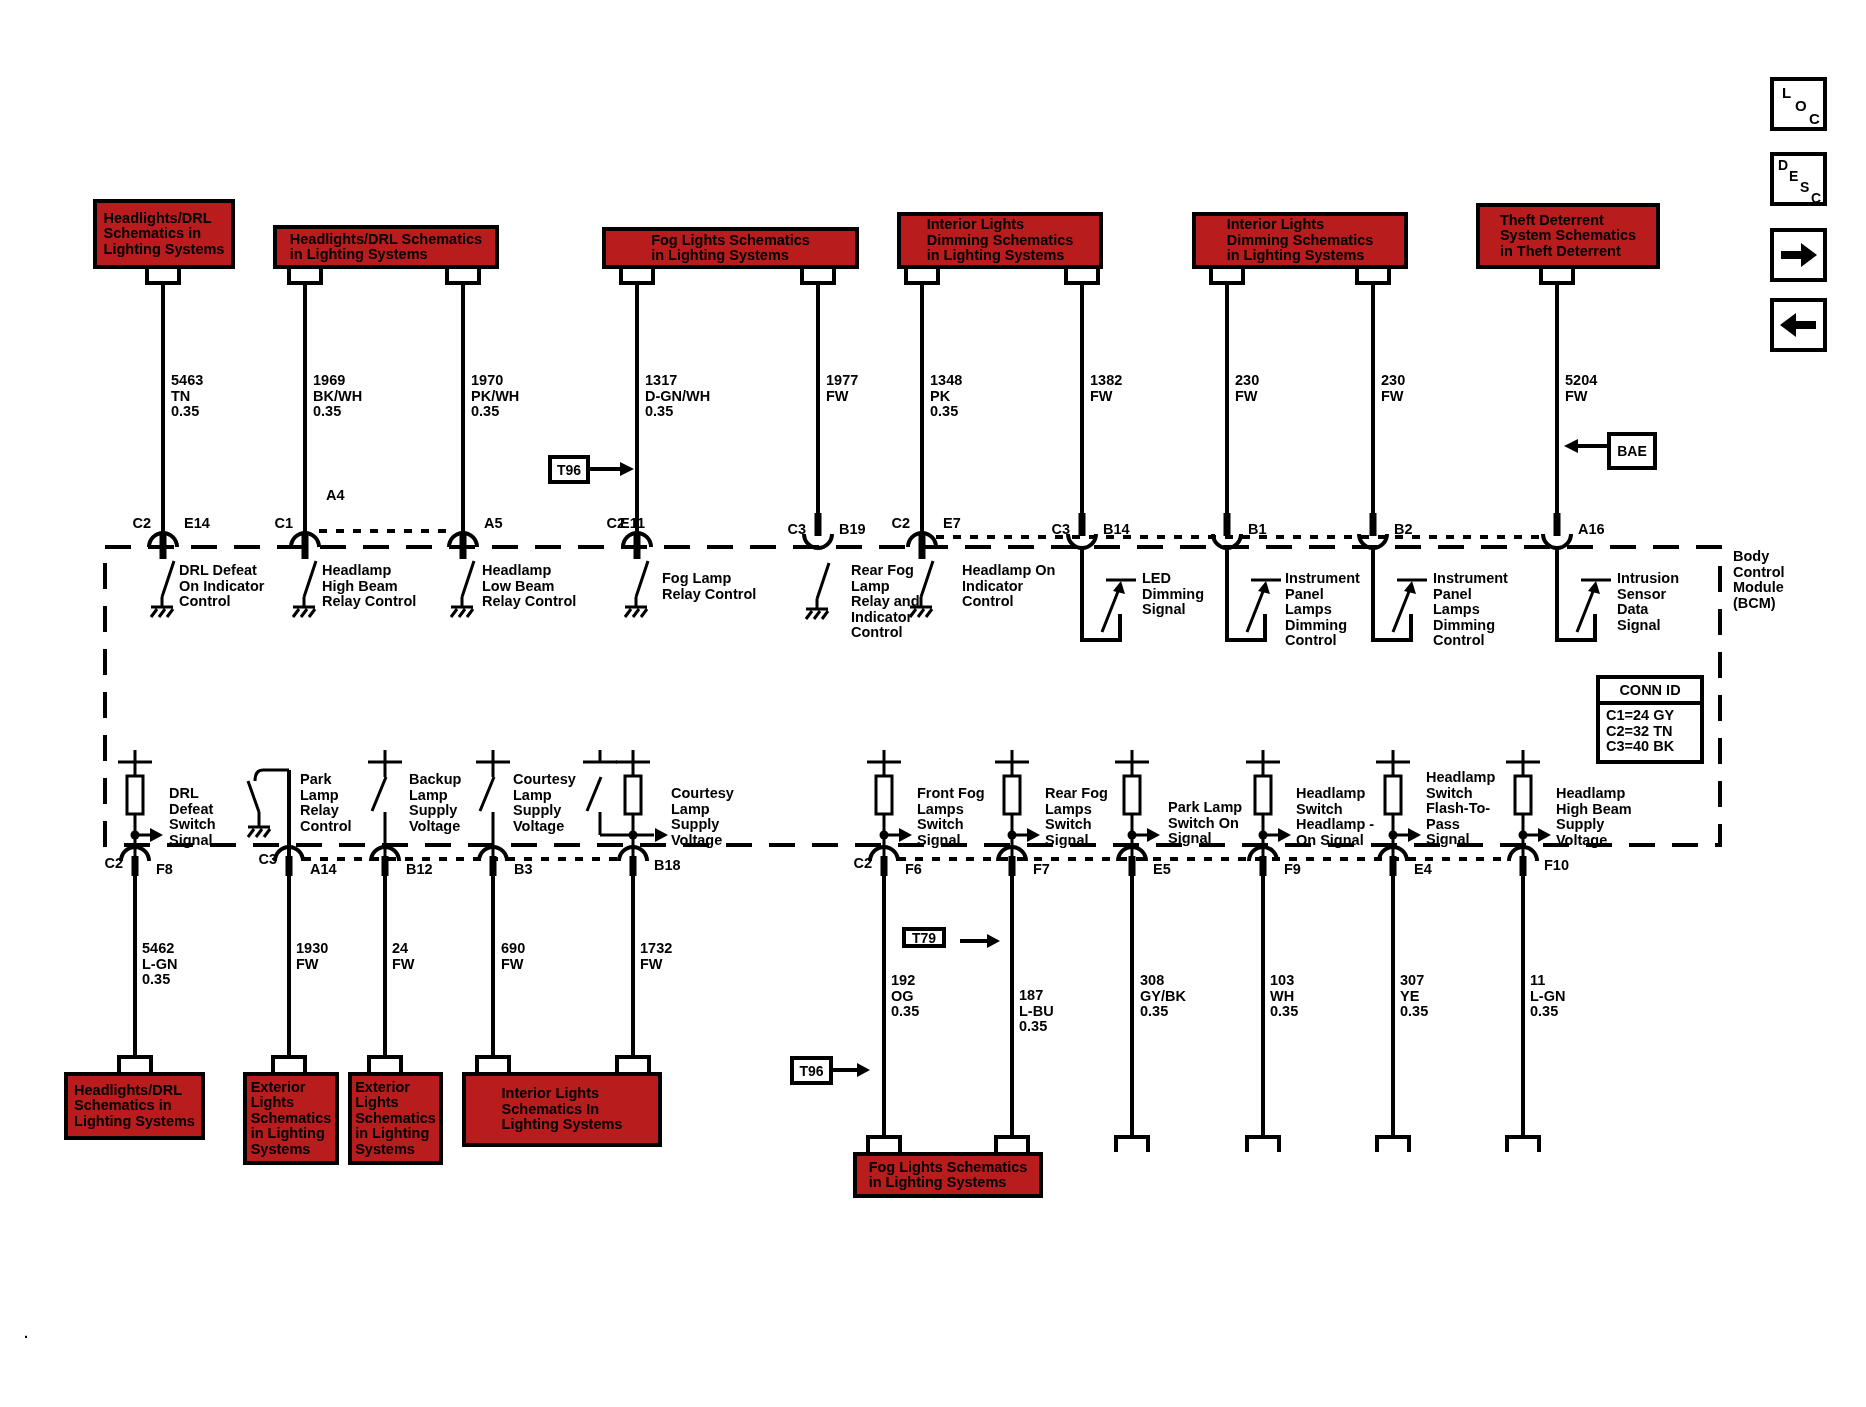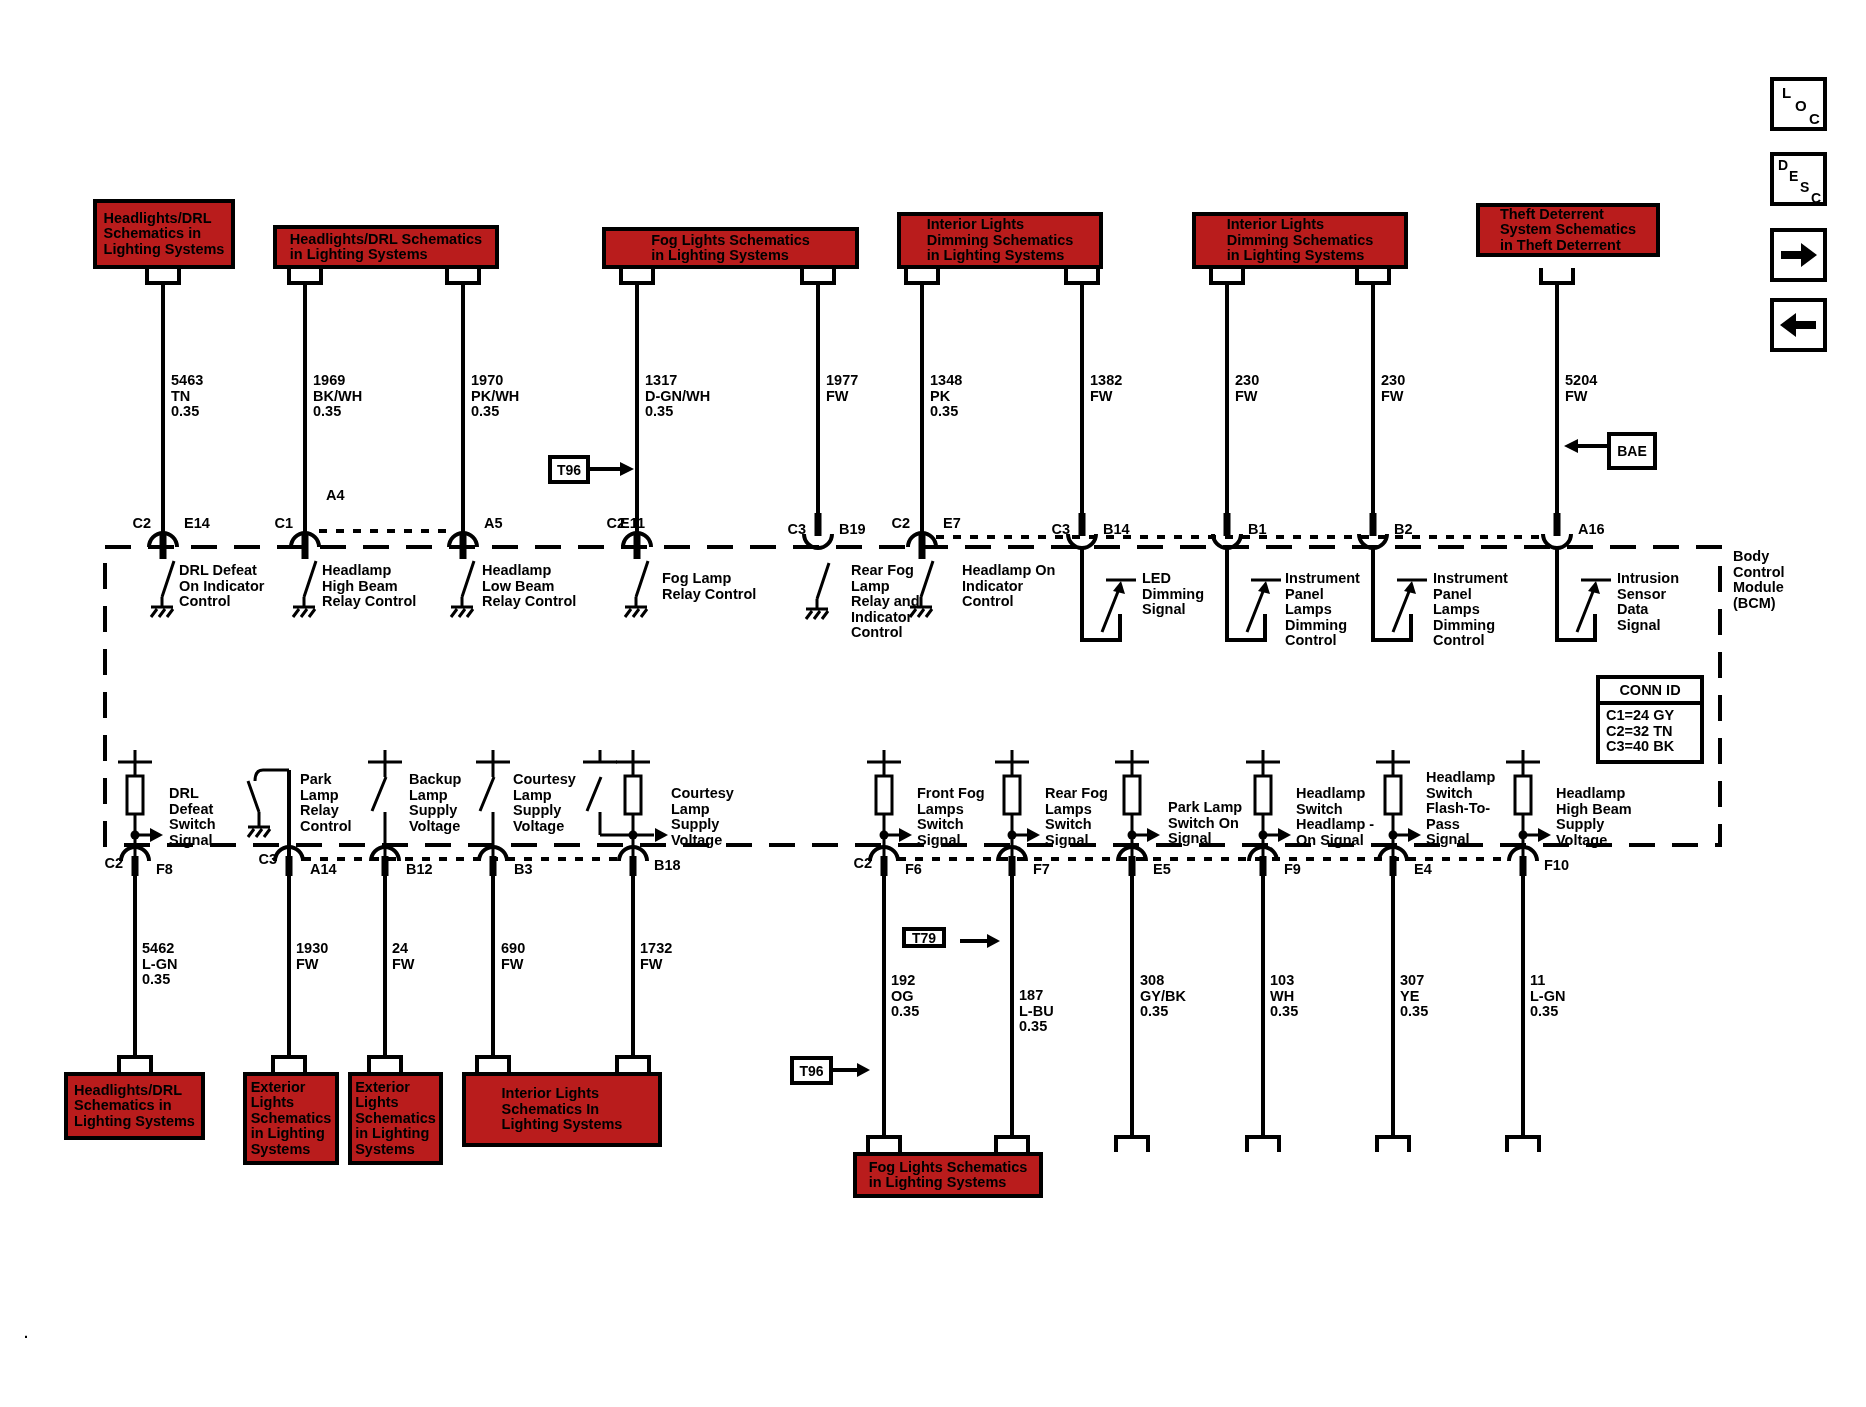--- a/index.html
+++ b/index.html
@@ -216,21 +216,21 @@
   <div class="bx" style="left:897px;top:212px;width:206px;height:57px">
       <div class="bt">Interior Lights
 Dimming Schematics
 in Lighting Systems</div>
     </div>
   <div class="bx" style="left:1192px;top:212px;width:216px;height:57px">
       <div class="bt">Interior Lights
 Dimming Schematics
 in Lighting Systems</div>
     </div>
-  <div class="bx" style="left:1476px;top:203px;width:184px;height:54px">
+  <div class="bx" style="left:1476px;top:203px;width:184px;height:66px">
       <div class="bt">Theft Deterrent
 System Schematics
 in Theft Deterrent</div>
     </div>
 
   <div class="bx" style="left:64px;top:1072px;width:141px;height:68px">
       <div class="bt">Headlights/DRL
 Schematics in
 Lighting Systems</div>
     </div>

